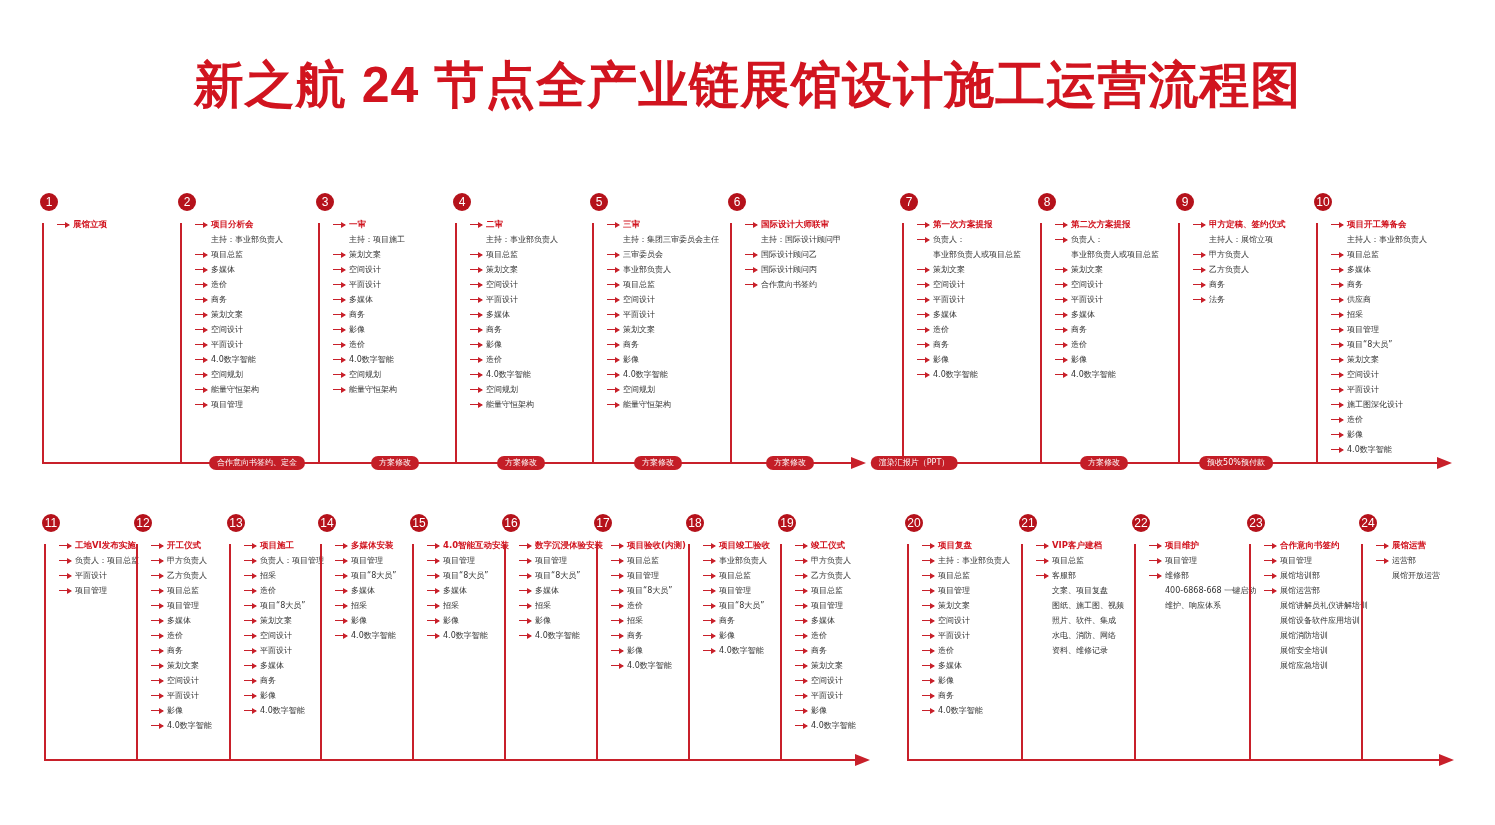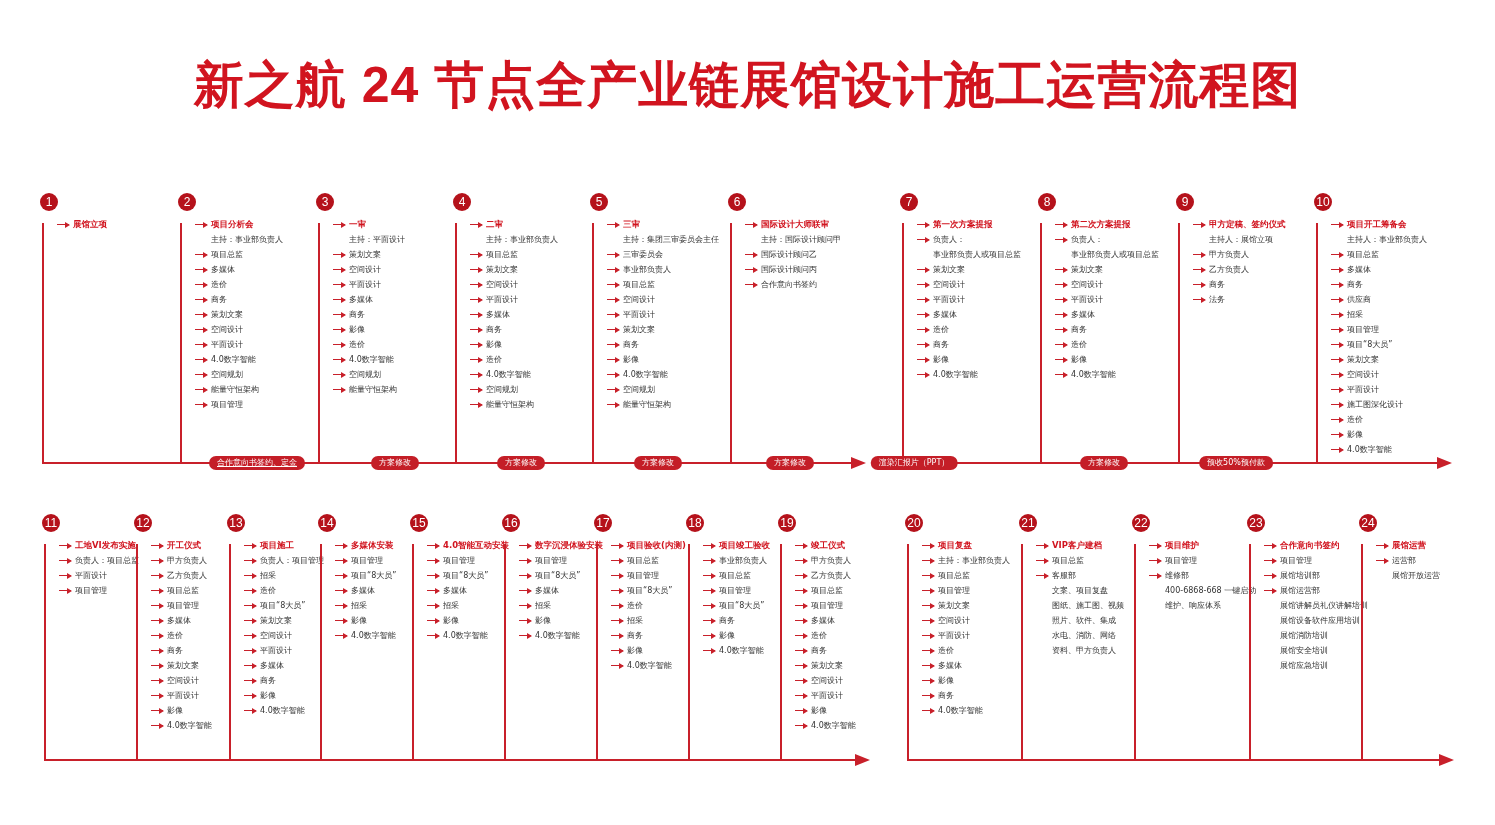--- a/index.html
+++ b/index.html
@@ -49,21 +49,21 @@
           <div class="row"><span class="arrow"></span><span>空间规划</span></div>
           <div class="row"><span class="arrow"></span><span>能量守恒架构</span></div>
           <div class="row"><span class="arrow"></span><span>项目管理</span></div>
         </div>
       </div>
       <div class="col" style="left: 318px; top: 193px;">
         <div class="num">3</div>
         <div class="vline" style="top: 30px; height: 240px;"></div>
         <div class="rows">
           <div class="row head"><span class="arrow"></span><span>一审</span></div>
-          <div class="row"><span>主持：平面设计</span></div>
+          <div class="row"><span>主持：项目施工</span></div>
           <div class="row"><span class="arrow"></span><span>策划文案</span></div>
           <div class="row"><span class="arrow"></span><span>空间设计</span></div>
           <div class="row"><span class="arrow"></span><span>平面设计</span></div>
           <div class="row"><span class="arrow"></span><span>多媒体</span></div>
           <div class="row"><span class="arrow"></span><span>商务</span></div>
           <div class="row"><span class="arrow"></span><span>影像</span></div>
           <div class="row"><span class="arrow"></span><span>造价</span></div>
           <div class="row"><span class="arrow"></span><span>4.0数字智能</span></div>
           <div class="row"><span class="arrow"></span><span>空间规划</span></div>
           <div class="row"><span class="arrow"></span><span>能量守恒架构</span></div>
@@ -112,21 +112,21 @@
         <div class="vline" style="top: 30px; height: 240px;"></div>
         <div class="rows">
           <div class="row head"><span class="arrow"></span><span>国际设计大师联审</span></div>
           <div class="row"><span>主持：国际设计顾问甲</span></div>
           <div class="row"><span class="arrow"></span><span>国际设计顾问乙</span></div>
           <div class="row"><span class="arrow"></span><span>国际设计顾问丙</span></div>
           <div class="row"><span class="arrow"></span><span>合作意向书签约</span></div>
         </div>
       </div>
       <div class="axis" style="left: 42px; top: 462px; width: 810px;"></div>
-      <div class="pill" style="left: 257px; top: 456px; text-decoration: underline;">合作意向书签约、定金</div>
+      <div class="pill" style="left: 257px; top: 456px;">合作意向书签约、定金</div>
       <div class="pill" style="left: 395px; top: 456px;">方案修改</div>
       <div class="pill" style="left: 521px; top: 456px;">方案修改</div>
       <div class="pill" style="left: 658px; top: 456px;">方案修改</div>
       <div class="pill" style="left: 790px; top: 456px;">方案修改</div>
     </div>
     <div class="panel">
       <div class="col" style="left: 902px; top: 193px;">
         <div class="num">7</div>
         <div class="vline" style="top: 30px; height: 240px;"></div>
         <div class="rows">
@@ -359,21 +359,21 @@
         <div class="num">21</div>
         <div class="vline" style="top: 30px; height: 216px;"></div>
         <div class="rows">
           <div class="row head"><span class="arrow"></span><span>VIP客户建档</span></div>
           <div class="row"><span class="arrow"></span><span>项目总监</span></div>
           <div class="row"><span class="arrow"></span><span>客服部</span></div>
           <div class="row"><span>文案、项目复盘</span></div>
           <div class="row"><span>图纸、施工图、视频</span></div>
           <div class="row"><span>照片、软件、集成</span></div>
           <div class="row"><span>水电、消防、网络</span></div>
-          <div class="row"><span>资料、甲方负责人</span></div>
+          <div class="row"><span>资料、维修记录</span></div>
         </div>
       </div>
       <div class="col" style="left: 1134px; top: 514px;">
         <div class="num">22</div>
         <div class="vline" style="top: 30px; height: 216px;"></div>
         <div class="rows">
           <div class="row head"><span class="arrow"></span><span>项目维护</span></div>
           <div class="row"><span class="arrow"></span><span>项目管理</span></div>
           <div class="row"><span class="arrow"></span><span>维修部</span></div>
           <div class="row"><span>400-6868-668 一键启动</span></div>

